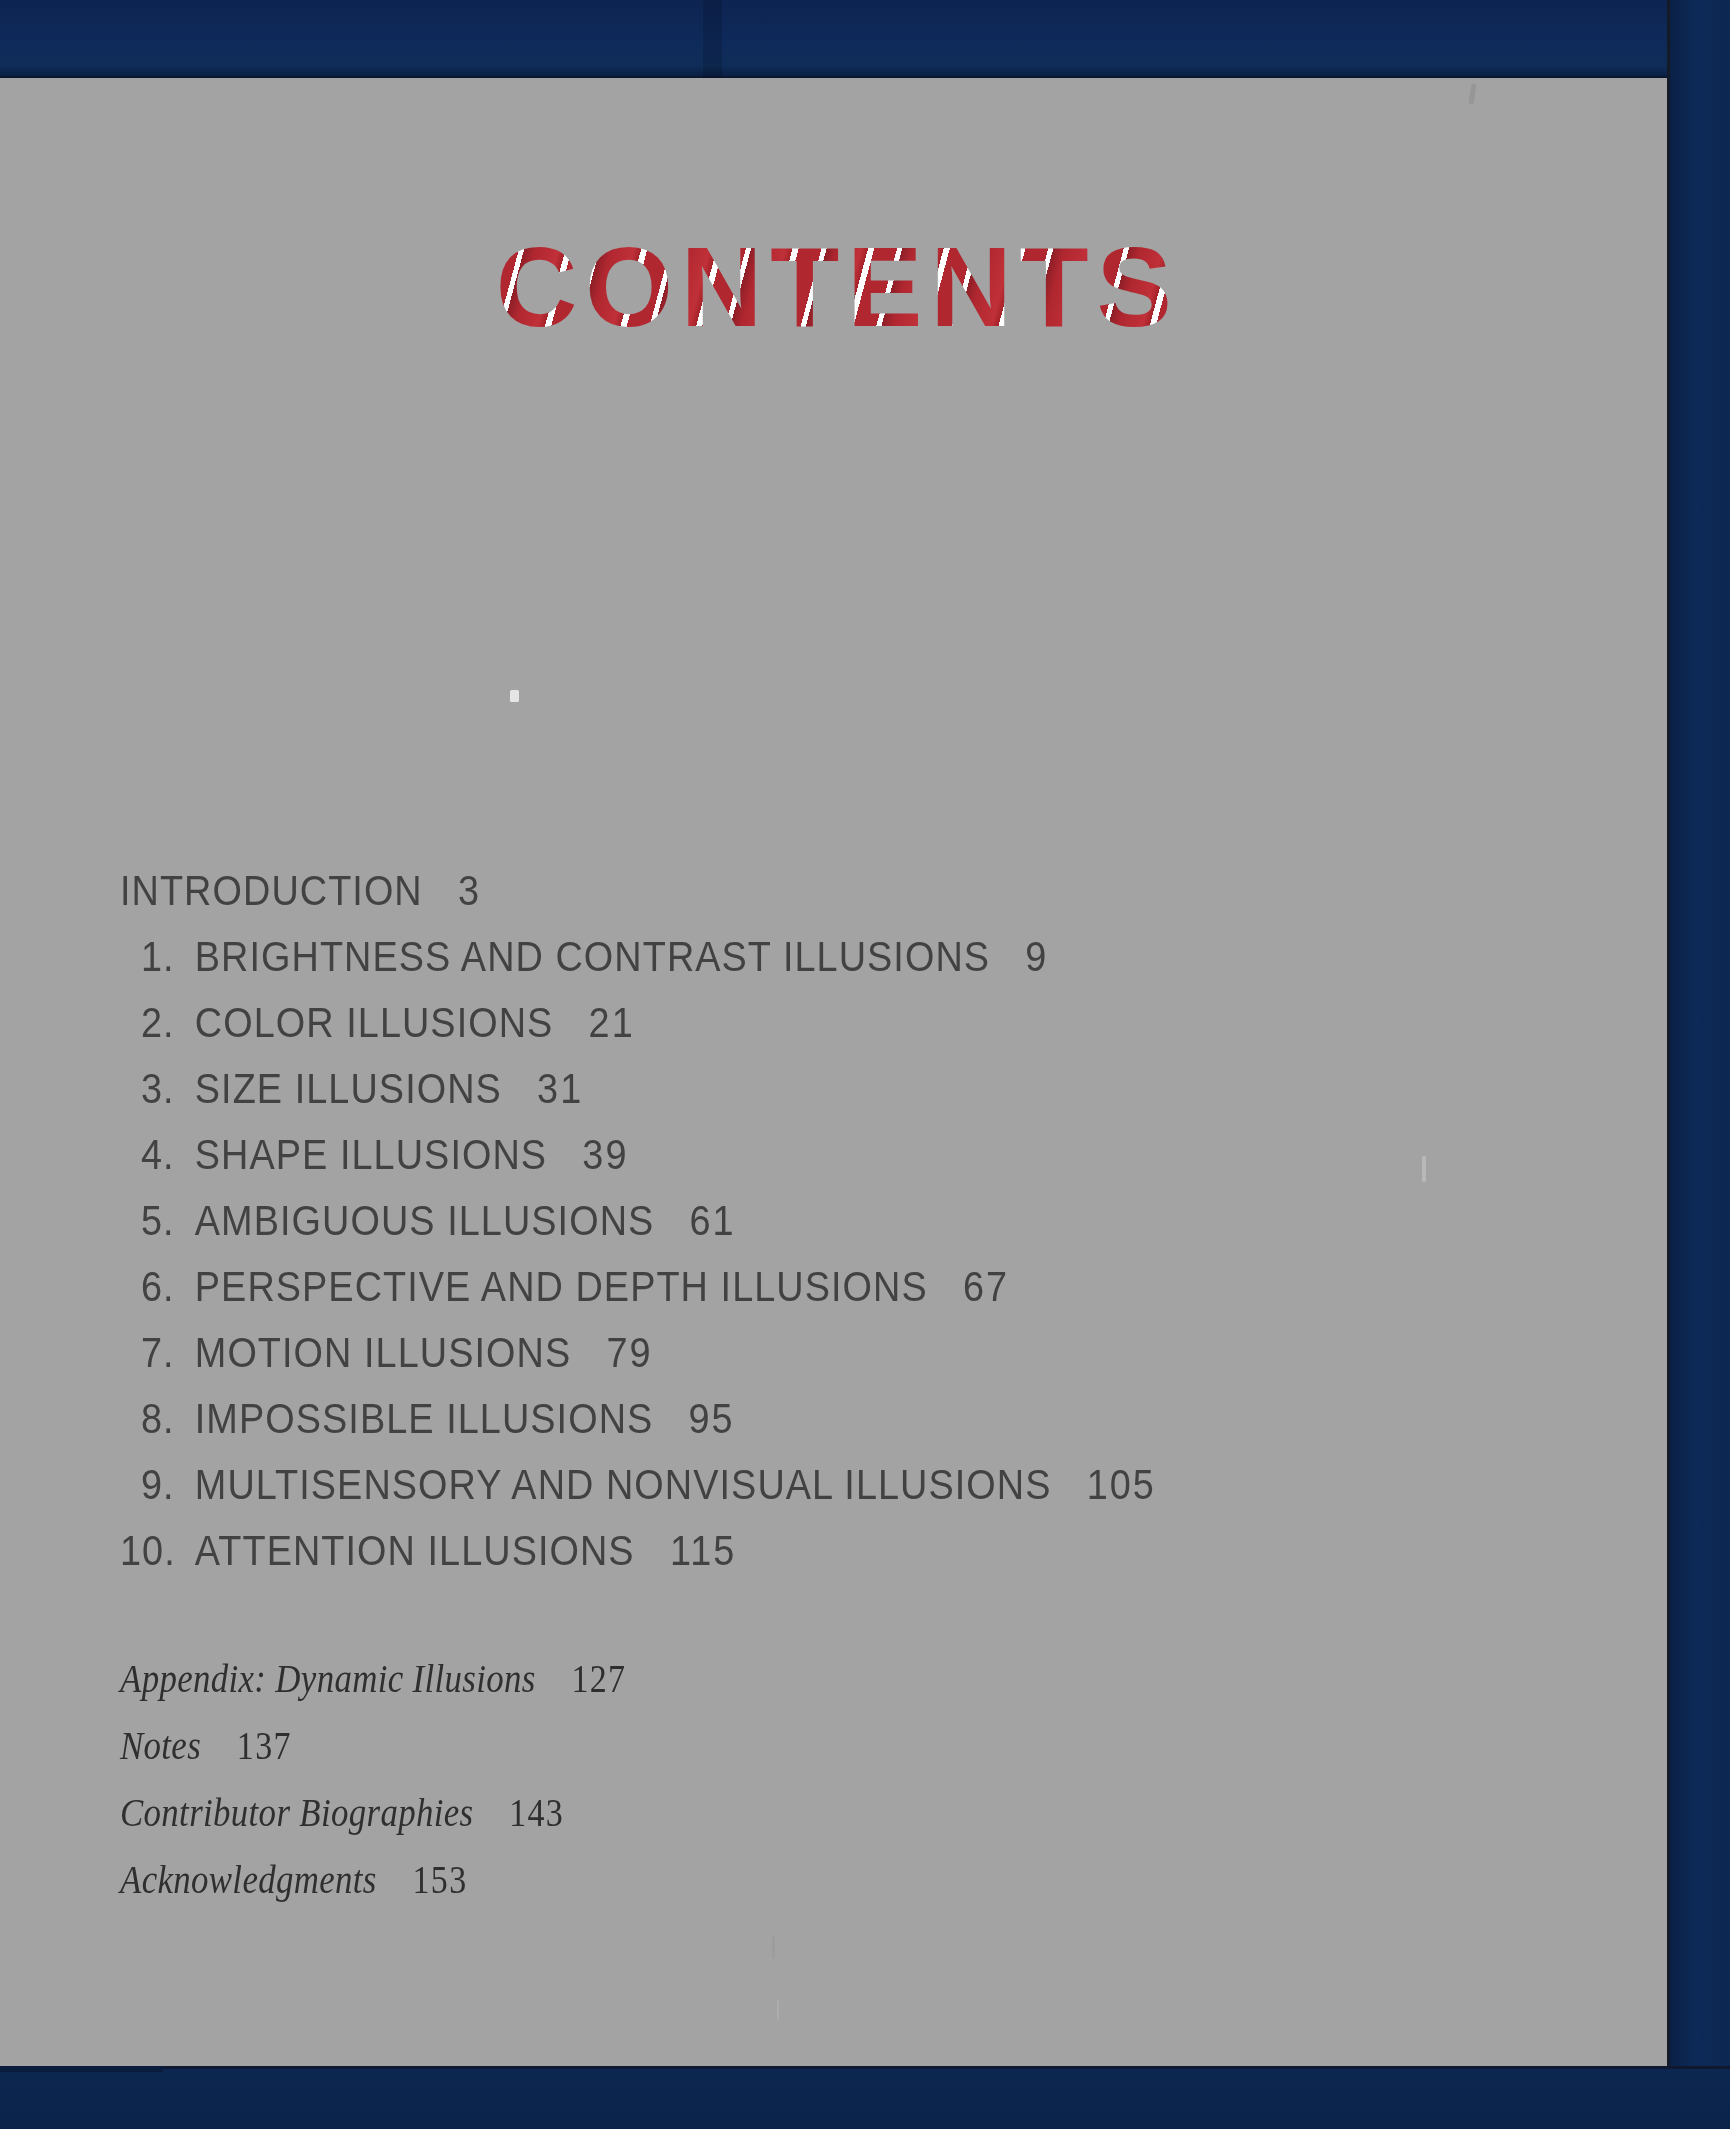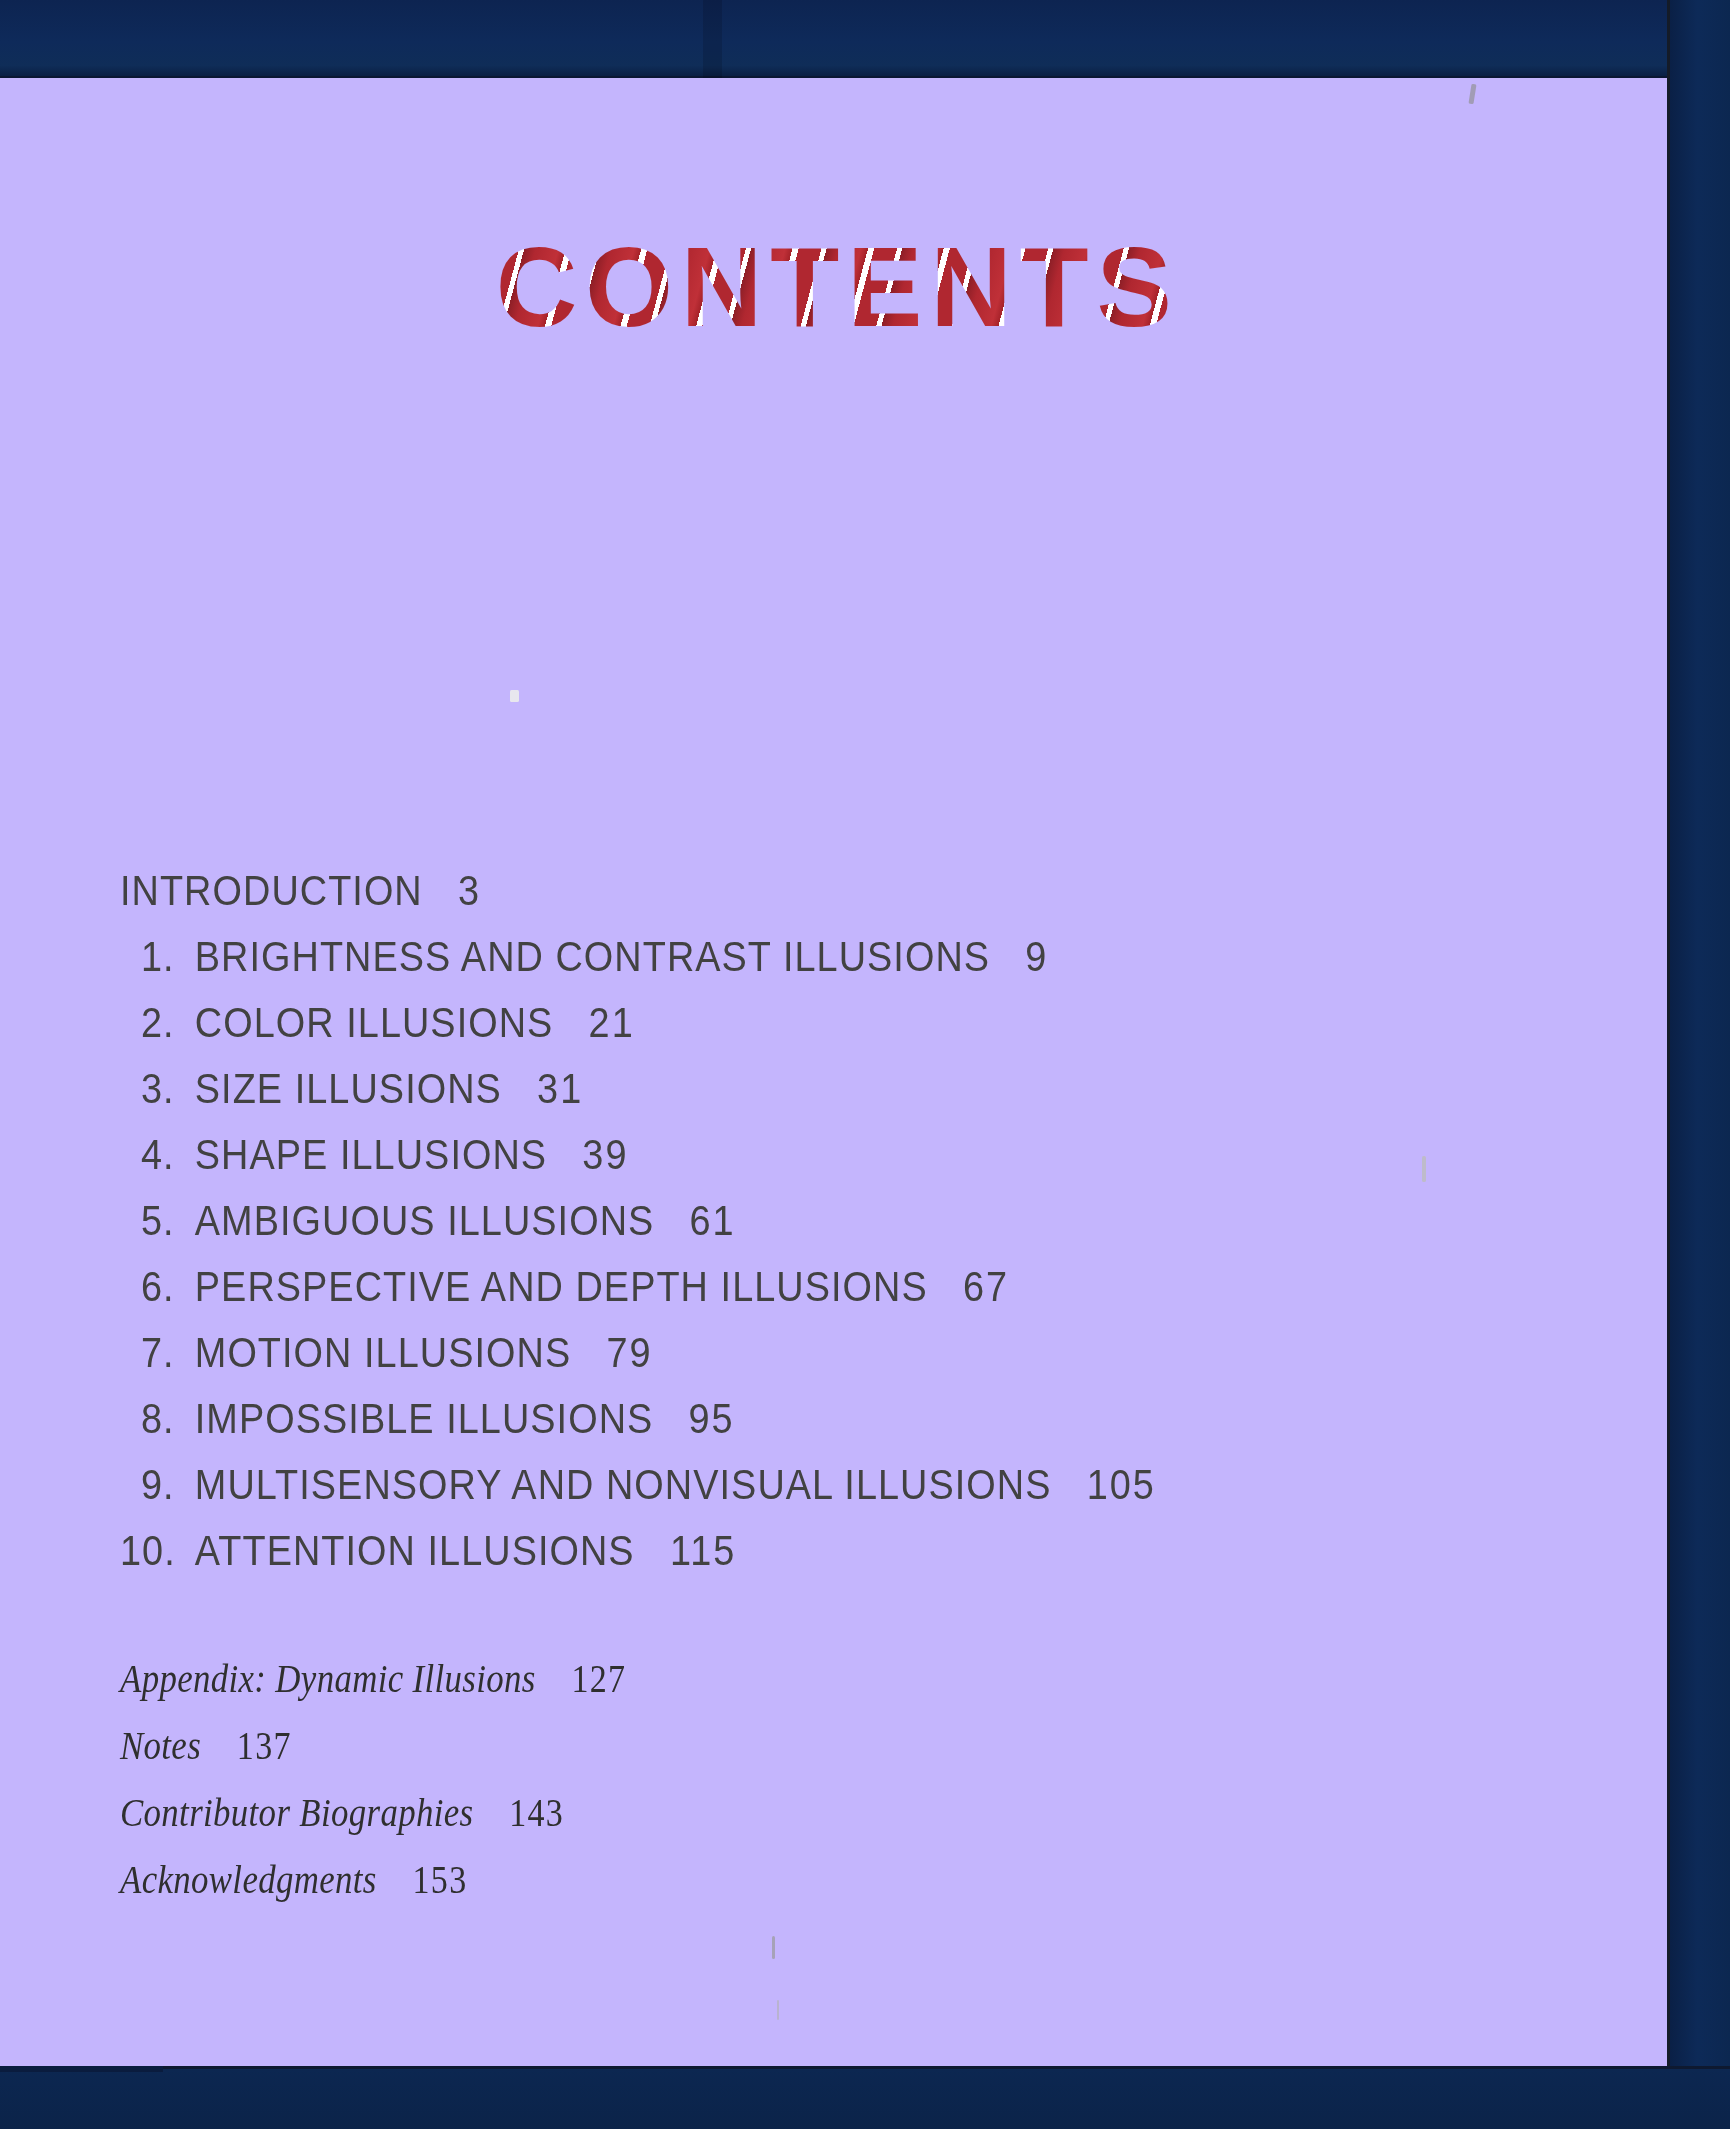--- a/index.html
+++ b/index.html
@@ -1,20 +1,20 @@
 <!DOCTYPE html>
 <html style="font-size:12.4px"><head>
 <meta charset="utf-8">
 <style>
   html,body{margin:0;padding:0;background:#ffffff;}
   #canvas{
     position:relative;
     width:1731px;
     height:2129px;
-    background:#c4b5fd;
+    background:#a3a3a3;
     overflow:hidden;
     font-family:"Liberation Sans", sans-serif;
   }
 
   
   .frame-top{
     position:absolute;top:0;left:0;width:1731px;height:78px;
     background:linear-gradient(180deg,#0d2451 0%,#0e2a5a 55%,#0f2d58 86%,#0a1f44 100%);
     border-bottom:2.3px solid #0a1733;
     box-sizing:border-box;

